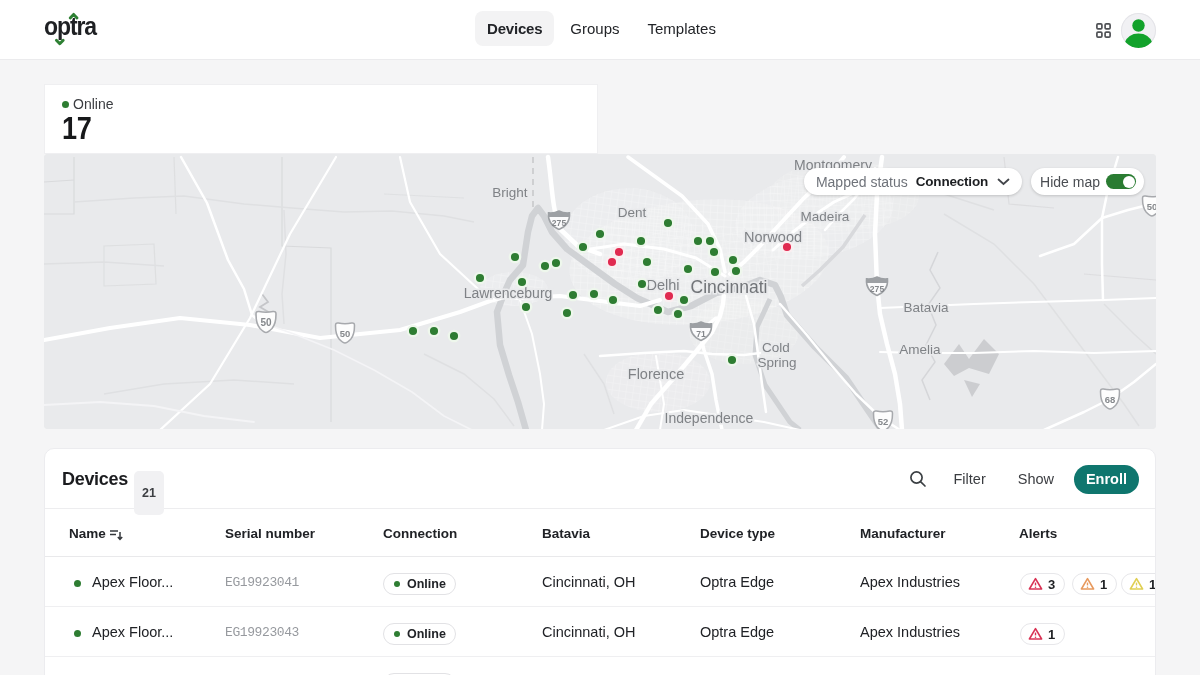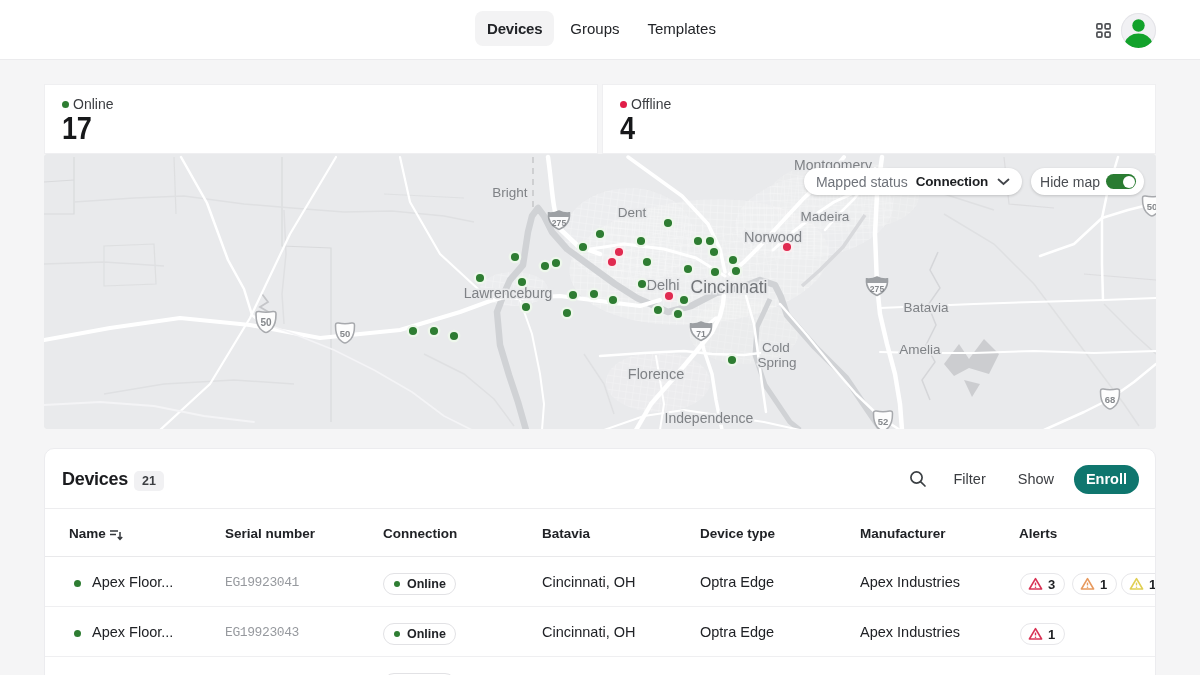--- a/index.html
+++ b/index.html
@@ -32,21 +32,21 @@
   .ctl1 { right:134px; padding:4px 12px; }
   .ctl2 { right:12px; padding:0 8px 0 9px;text-align:center; }
   .toggle { width:30px; height:15px; background:#2a7c32; border-radius:8px; position:relative; margin-left:6px;}
   .toggle .knob { position:absolute; right:1.5px; top:1.5px; width:12px; height:12px; background:#fff; border-radius:50%; }
   
   .devcard { position:absolute; left:44px; top:448px; width:1112px; height:300px; background:#fff;
     border:1px solid #ececef; border-radius:10px 10px 0 0; overflow:hidden; }
   .devhead { position:relative; height:60px; border-bottom:1px solid #ededef; }
   .devtitle { position:absolute; left:17px; top:20px; font-size:18px; font-weight:700; color:#1b1c1f; letter-spacing:-0.3px; }
   .devbadge { position:absolute; left:89px; top:22px; background:#f1f1f3; border-radius:5px;
-    font-size:12.5px; font-weight:700; color:#3c3e42; padding:3px 8px; }
+    font-size:12.5px; font-weight:700; color:#3c3e42; padding:15px 8px; }
   .devctl { position:absolute; right:16px; top:0; height:60px; display:flex; align-items:center; font-size:14.5px; color:#3a3c40;}
   .enroll { width:65px; height:29px; background:#0f766e; color:#fff; border-radius:15px;
     display:flex; align-items:center; justify-content:center; font-size:14.5px; font-weight:600; }
   .thr { position:relative; height:48px; border-bottom:1px solid #e9e9eb; font-size:13.5px; font-weight:700; color:#202226; }
   .thr span { position:absolute; top:17px; }
   .row { position:relative; height:50px; border-bottom:1px solid #efeff1; }
   .row .cell { position:absolute; font-size:14.5px; color:#202226; }
   .rdot { position:absolute; left:29px; top:23px; width:7px; height:7px; border-radius:50%; background:#2e7d32; }
   .pill { position:absolute; left:338px; top:16px; width:73px; height:22px; border:1px solid #e2e2e5;
     border-radius:11px; background:#fff; display:flex; align-items:center; }
@@ -54,20 +54,27 @@
   .pill .pt { font-size:12.5px; font-weight:600; color:#222428; }
   .row .serial { font-family:"Liberation Mono", monospace; font-size:13px; color:#96999e; letter-spacing:-0.4px; }
   .abadge { position:absolute; top:16px; height:22px; border:1px solid #e7e7ea; border-radius:11px;
     background:#fff; display:flex; align-items:center; padding:0 9px 0 7px; }
   .abadge .n { font-size:13px; font-weight:700; color:#1e2023; margin-left:5px; }
 </style>
 </head>
 <body>
 
 <div class="nav">
+  <div class="logo">
+    <div class="word">optra</div>
+    <svg width="140" height="60" viewBox="0 0 140 60" style="position:absolute;left:0;top:0">
+      <path d="M 70.2 18.0 L 73.6 14.4 L 77 18.0" fill="none" stroke="#2e8033" stroke-width="2.9" stroke-linecap="round" stroke-linejoin="round"></path>
+      <path d="M 56.4 40.2 L 59.8 43.8 L 63.2 40.2" fill="none" stroke="#2e8033" stroke-width="2.9" stroke-linecap="round" stroke-linejoin="round"></path>
+    </svg>
+  </div>
   <div class="tabs">
     <div class="tab active">Devices</div>
     <div class="tab" style="margin-left:4px">Groups</div>
     <div class="tab" style="margin-left:4px">Templates</div>
   </div>
   <div class="navicons">
     <svg width="15" height="15" viewBox="0 0 15 15" style="margin-right:10px">
       <g fill="none" stroke="#505256" stroke-width="1.7">
         <rect x="0.9" y="0.9" width="5" height="5" rx="1.1"></rect>
         <rect x="9.1" y="0.9" width="5" height="5" rx="1.1"></rect>
@@ -81,24 +88,20 @@
         <path d="M 3.5 30 Q 7 20.5 17.5 20.5 Q 28 20.5 31.5 30 Q 25 35 17.5 35 Q 10 35 3.5 30 Z" fill="#12a22b"></path>
       </svg>
     </div>
   </div>
 </div>
 
 <div class="stats">
   <div class="scard">
     <div class="slabel"><span class="sdot" style="background:#2e7d32"></span>Online</div>
     <div class="snum">17</div>
-  </div>
-  <div class="scard">
-    <div class="slabel"><span class="sdot" style="background:#e11d48"></span>Offline</div>
-    <div class="snum">4</div>
   </div>
 </div>
 
 <div class="map">
   <svg id="mapsvg" width="1112" height="275" viewBox="0 0 1112 275">
 <defs>
 <pattern id="grid" width="7" height="7" patternUnits="userSpaceOnUse" patternTransform="rotate(8)">
           <rect width="7" height="7" fill="none"></rect>
           <path d="M0 0H7M0 0V7" stroke="#ffffff" stroke-width="1" opacity="0.85"></path>
         </pattern>

